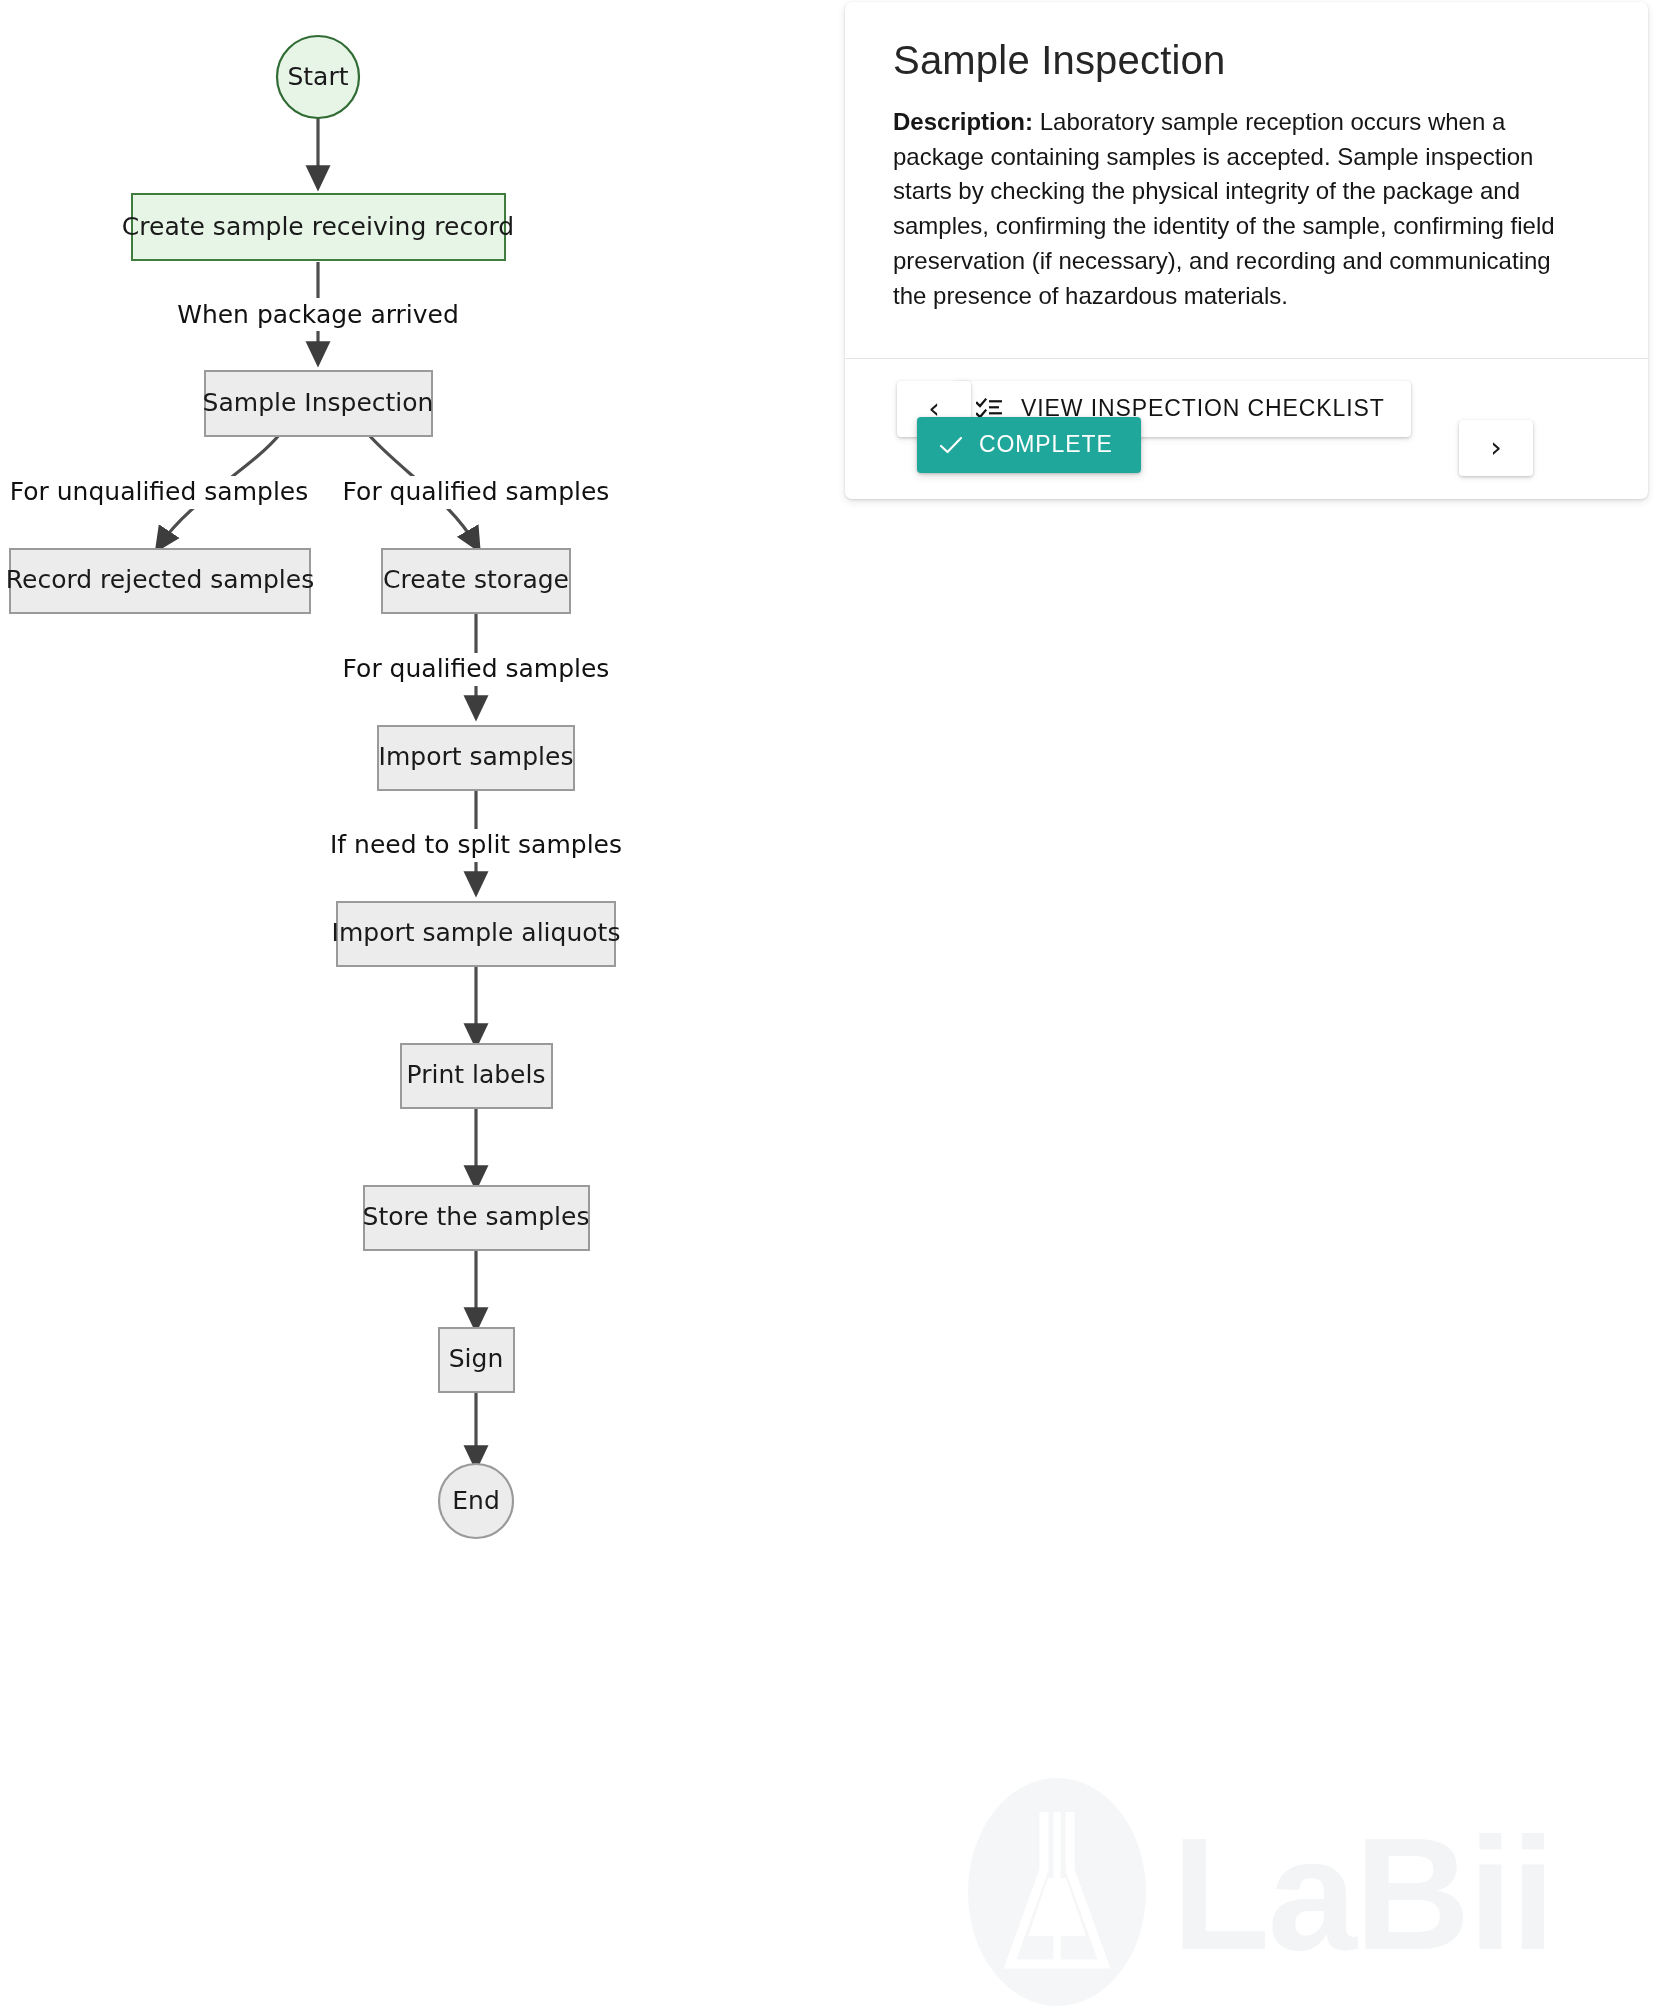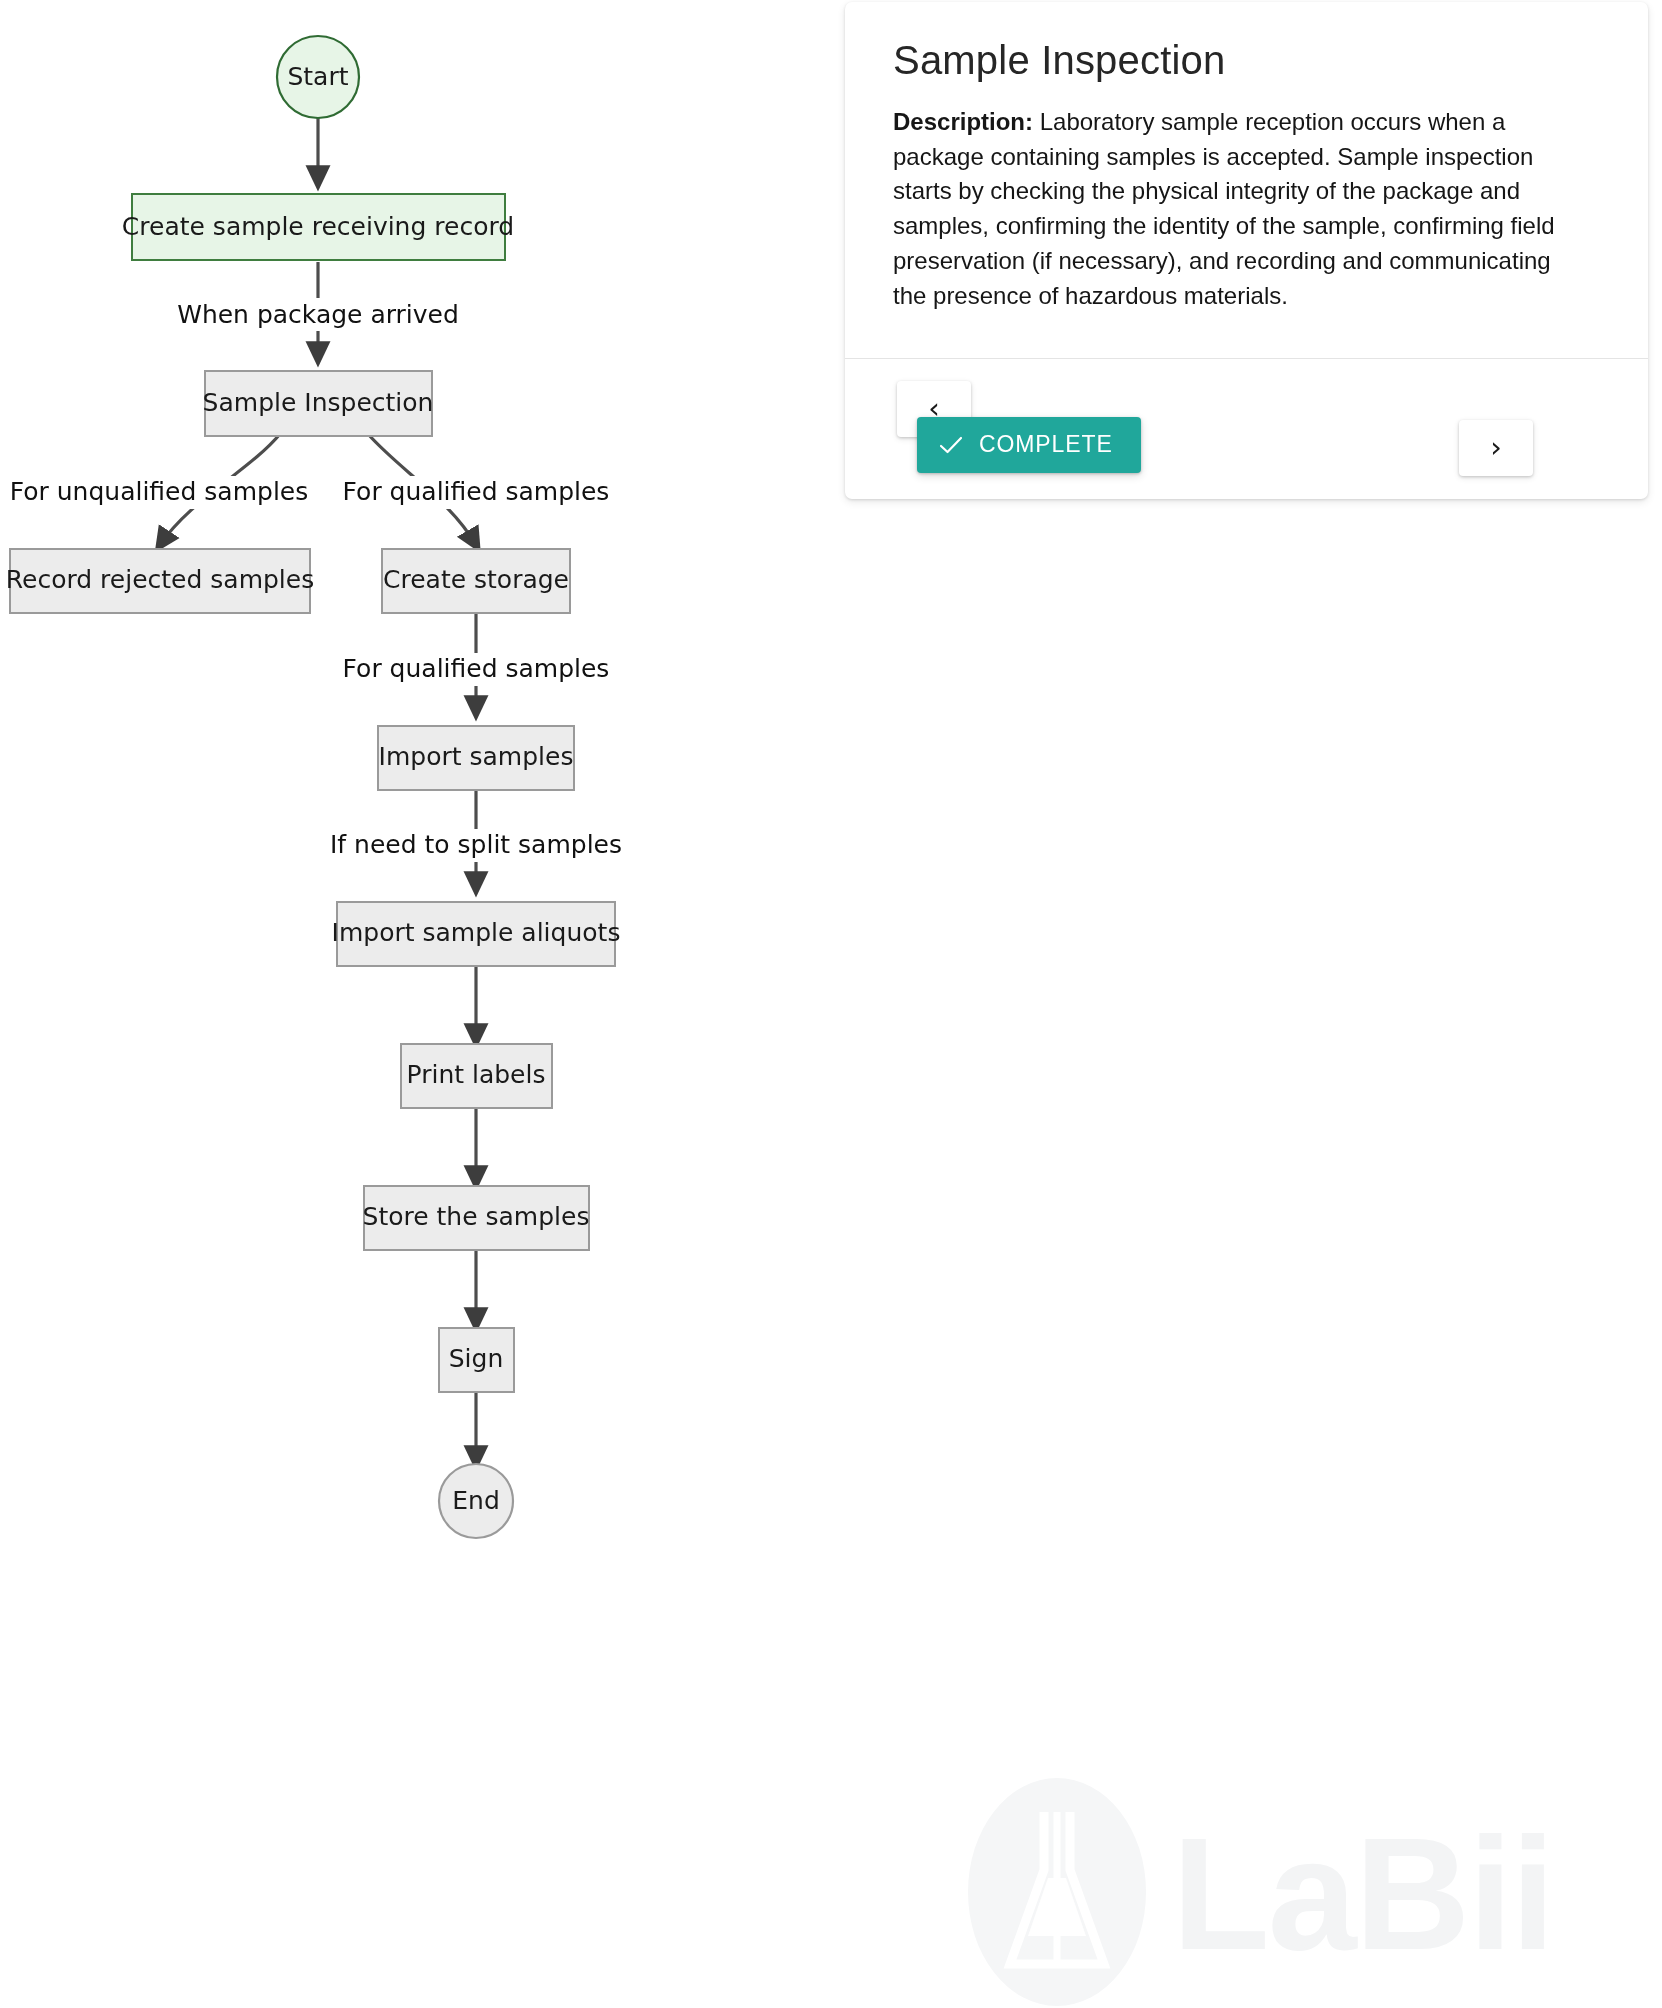--- a/index.html
+++ b/index.html
@@ -308,20 +308,32 @@
   </div>
 
   <div id="card-divider"></div>
 
   <div id="card-actions">
 
     <button class="flat-btn" id="btn-prev">
       <span class="chev">‹</span>
     </button>
 
+    <button class="flat-btn" id="btn-checklist">
+      <span class="ico">
+        <svg width="27" height="24" viewBox="0 0 27 24" aria-hidden="true">
+          <path d="M1 6 L4 9 L9.5 2.5" fill="none" stroke="#141414" stroke-width="2.3" stroke-linecap="square"></path>
+          <path d="M1 17 L4 20 L9.5 13.5" fill="none" stroke="#141414" stroke-width="2.3" stroke-linecap="square"></path>
+          <rect x="13" y="3.2" width="13" height="2.2" fill="#141414"></rect>
+          <rect x="13" y="9.2" width="10" height="2.2" fill="#141414"></rect>
+          <rect x="13" y="15.2" width="13" height="2.2" fill="#141414"></rect>
+        </svg>
+      </span>
+      <span class="btn-text">VIEW INSPECTION CHECKLIST</span>
+    </button>
 
     <button id="btn-complete">
       <span class="ico">
         <svg width="24" height="20" viewBox="0 0 24 20" aria-hidden="true">
           <path d="M2 11 L8.5 17 L22 3" fill="none" stroke="#ffffff" stroke-width="2.2" stroke-linecap="round" stroke-linejoin="round"></path>
         </svg>
       </span>
       <span class="btn-text">COMPLETE</span>
     </button>
 

